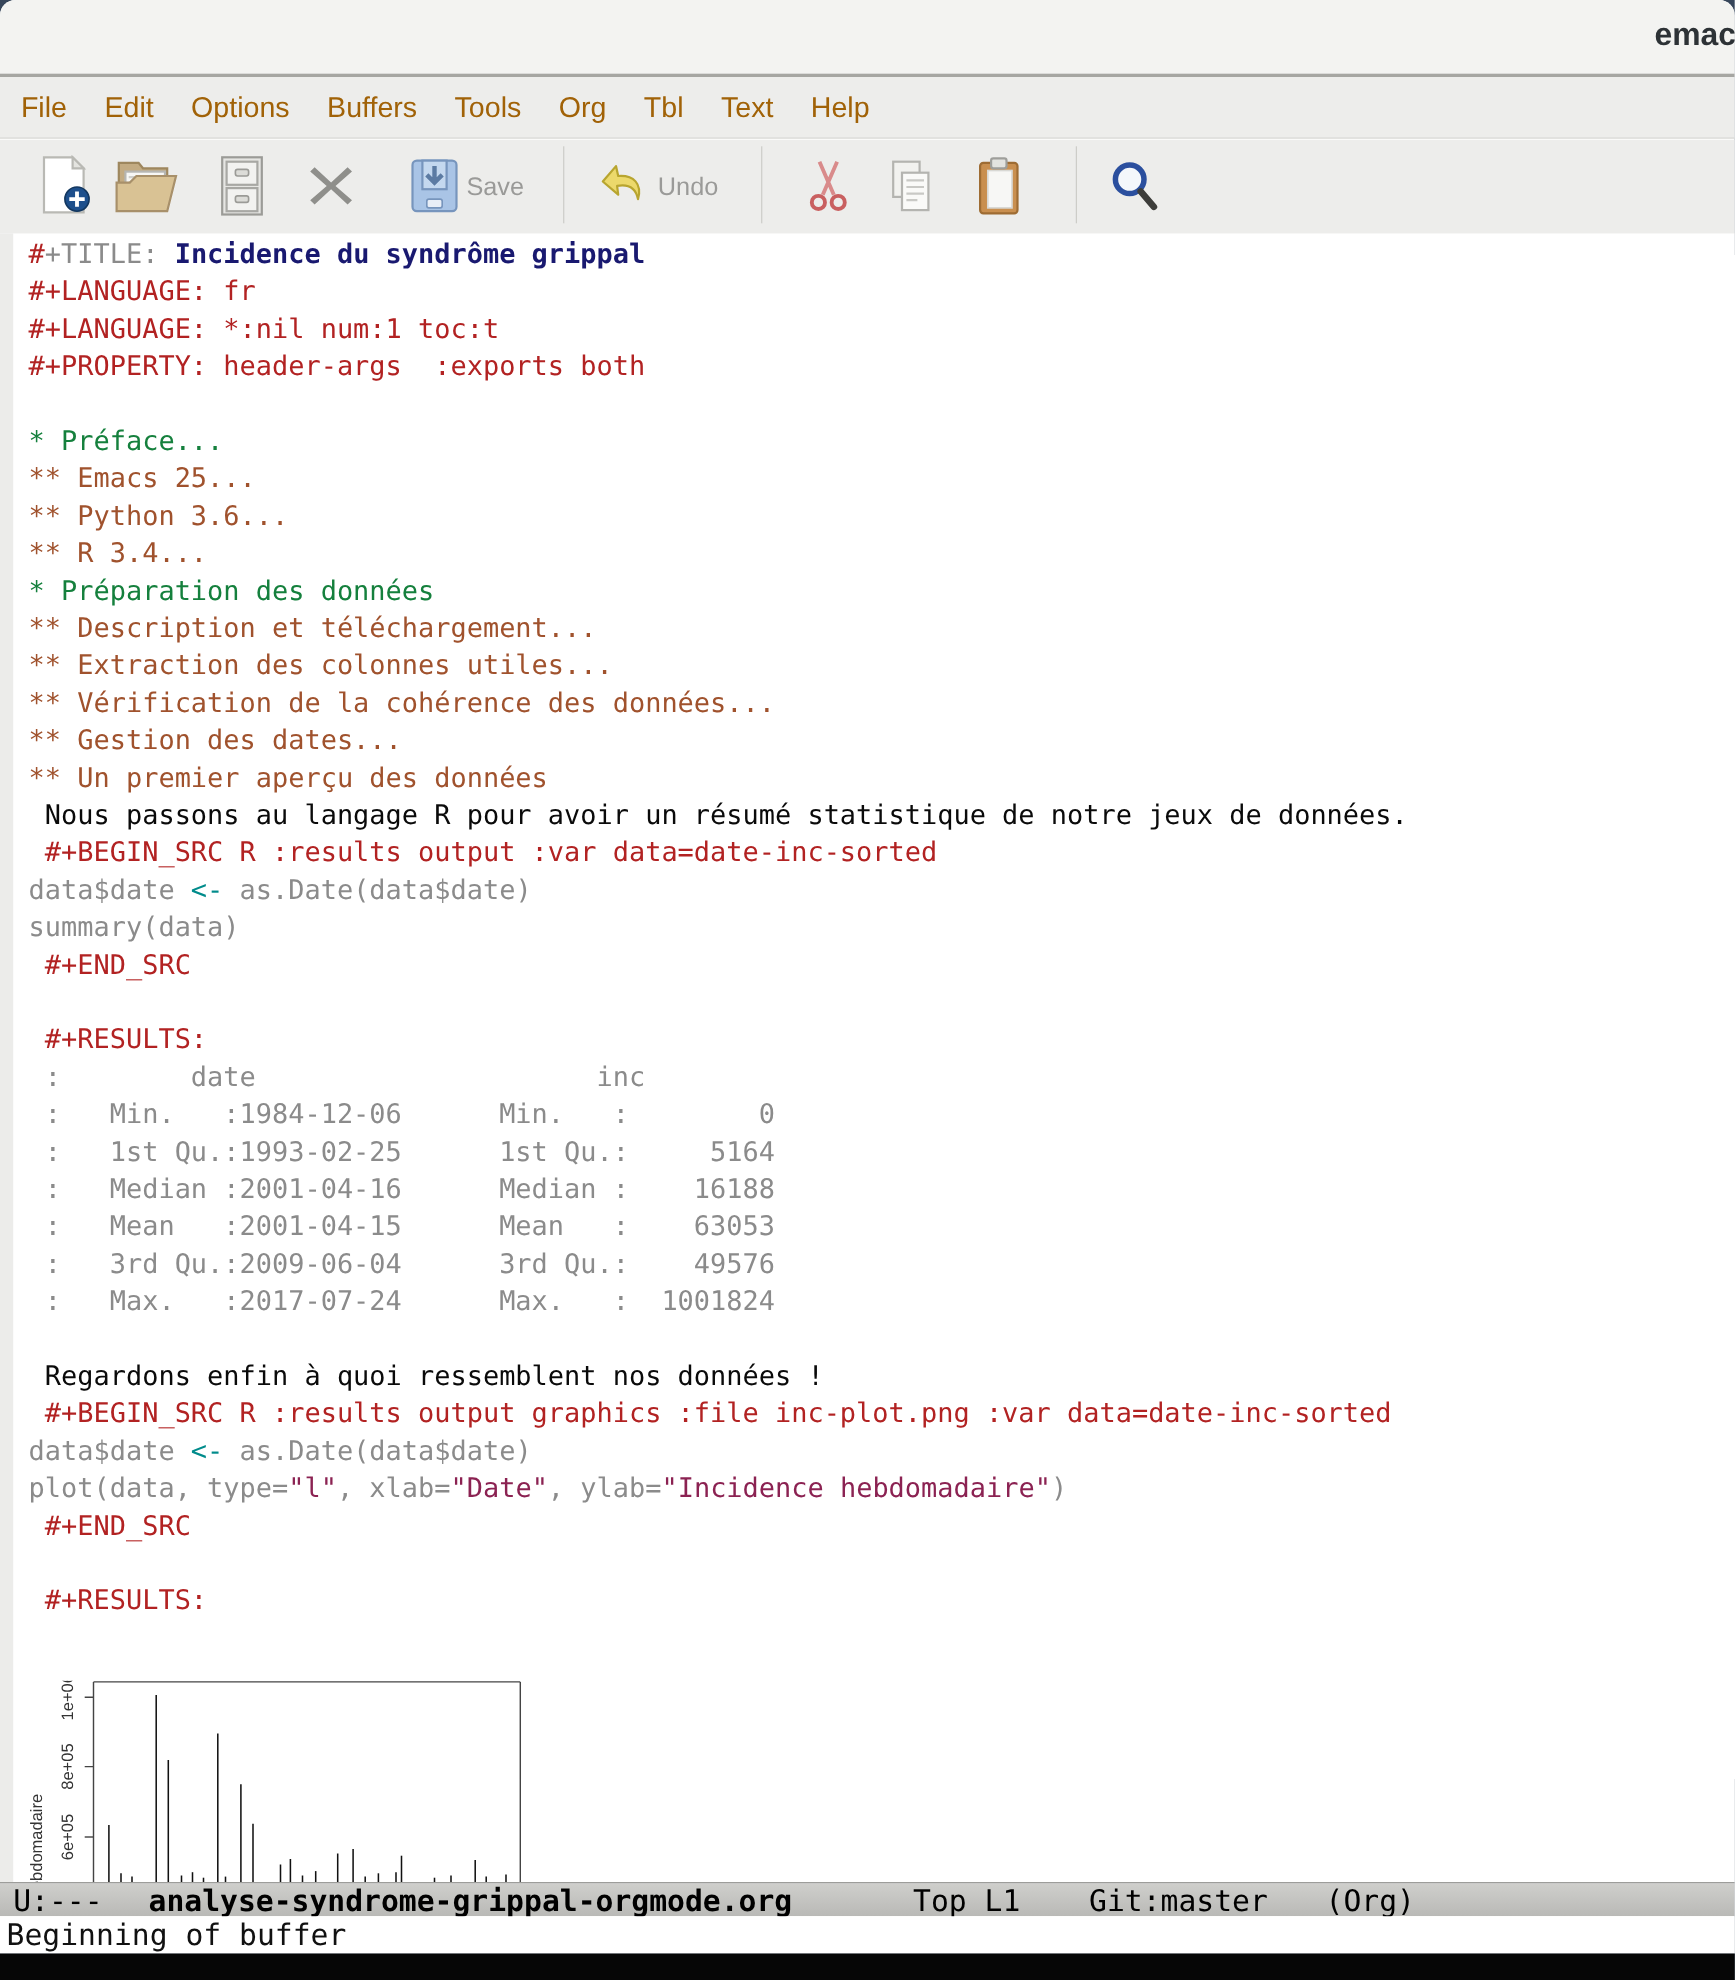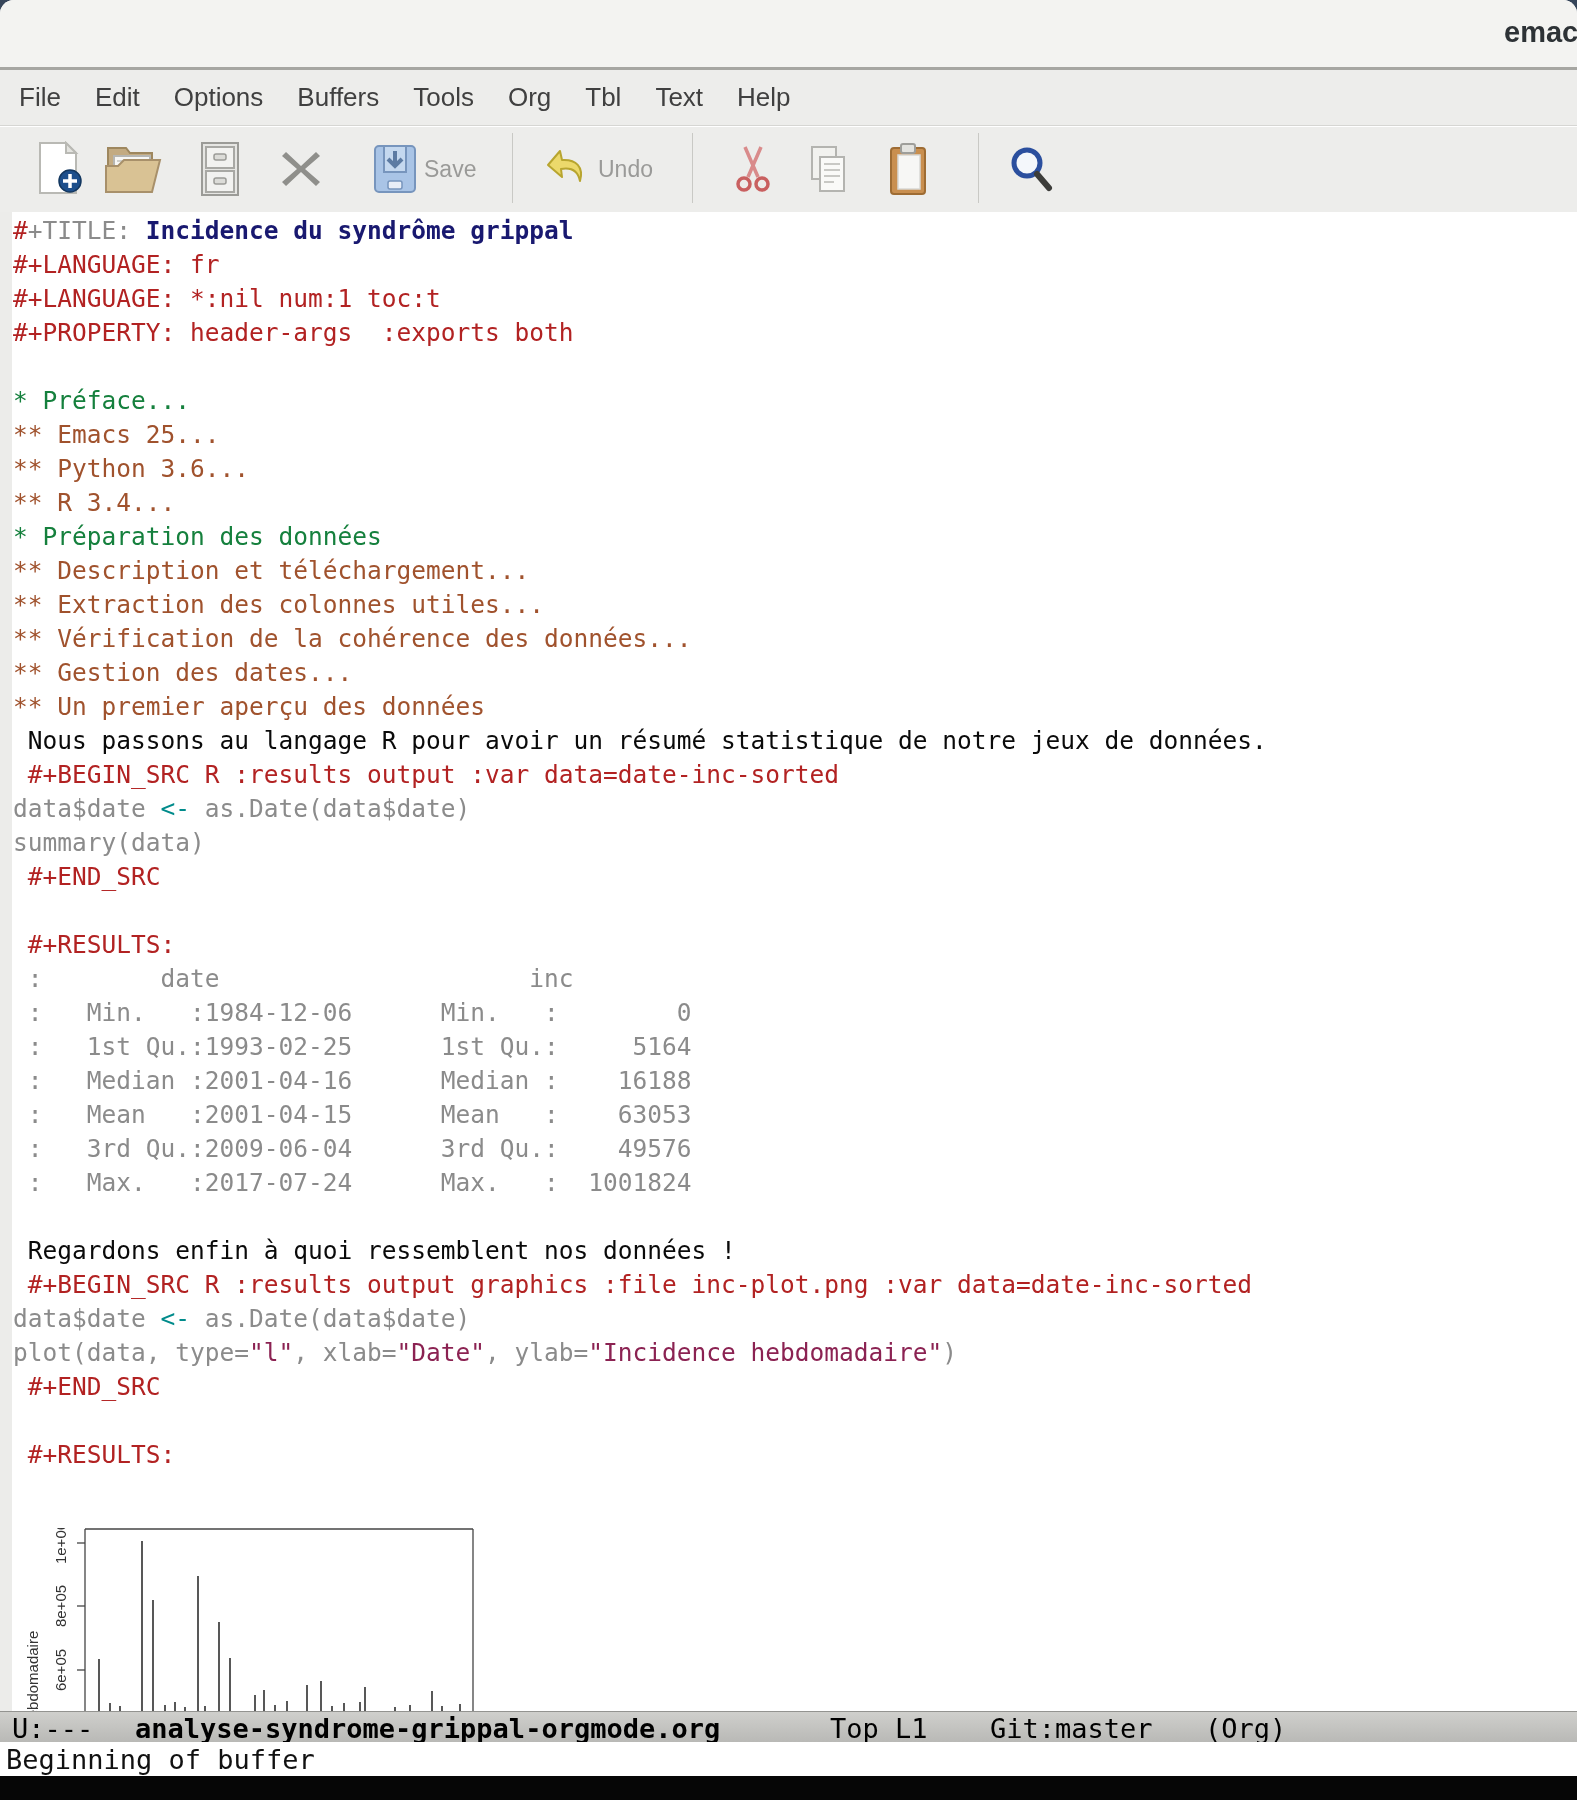--- a/index.html
+++ b/index.html
@@ -9,32 +9,32 @@
           border-radius:14px 14px 0 0;overflow:hidden;background:#ffffff;}
   
   .titlebar{position:absolute;left:0;top:0;width:100%;height:67px;background:#f3f3f1;
             border-bottom:3px solid #a6a6a2;}
   .titlebar .title{position:absolute;left:1504px;top:16px;font-size:29px;font-weight:bold;
                    color:#2d3236;white-space:nowrap;}
   
   .menubar{position:absolute;left:0;top:70px;width:100%;height:56px;background:#ededeb;
            display:flex;align-items:center;padding-left:2px;box-sizing:border-box;
            border-bottom:1px solid #d6d6d3;}
-  .menubar .mitem{font-size:26px;color:#404040;padding:0 17px;cursor:default;}
+  .menubar .mitem{font-size:26px;color:#a16207;padding:0 17px;cursor:default;}
   
   .toolbar{position:absolute;left:0;top:127px;width:100%;height:85px;background:#ededeb;
            border-bottom:1px solid #d0d0cd;}
   .tbtn{position:absolute;top:0;height:84px;display:flex;align-items:center;}
   .tsep{position:absolute;top:6px;width:1px;height:70px;background:#c9c9c5;}
   .tlabel{font-size:23px;color:#9a9a98;margin-left:6px;}
   
   .buffer{position:absolute;left:0;top:212px;width:1577px;height:1499px;background:#ffffff;
           overflow:hidden;}
   .fringe{position:absolute;left:0;top:0;width:12px;height:100%;background:#ececea;}
-  .textarea{position:absolute;left:12px;top:2px;padding-left:1px;}
+  .textarea{position:absolute;left:12px;top:2px;padding-left:14px;}
   .line{font-family:"DejaVu Sans Mono",monospace;font-size:24.5px;line-height:34px;
         height:34px;white-space:pre;}
   .c-r{color:#b22222;}
   .c-g{color:#8b8b8b;}
   .c-t{color:#191970;font-weight:bold;}
   .c-b1{color:#15803d;}
   .c-b2{color:#a0522d;}
   .c-p{color:#0a0a0a;}
   .c-o{color:#008b8b;}
   .c-s{color:#8b2252;}

